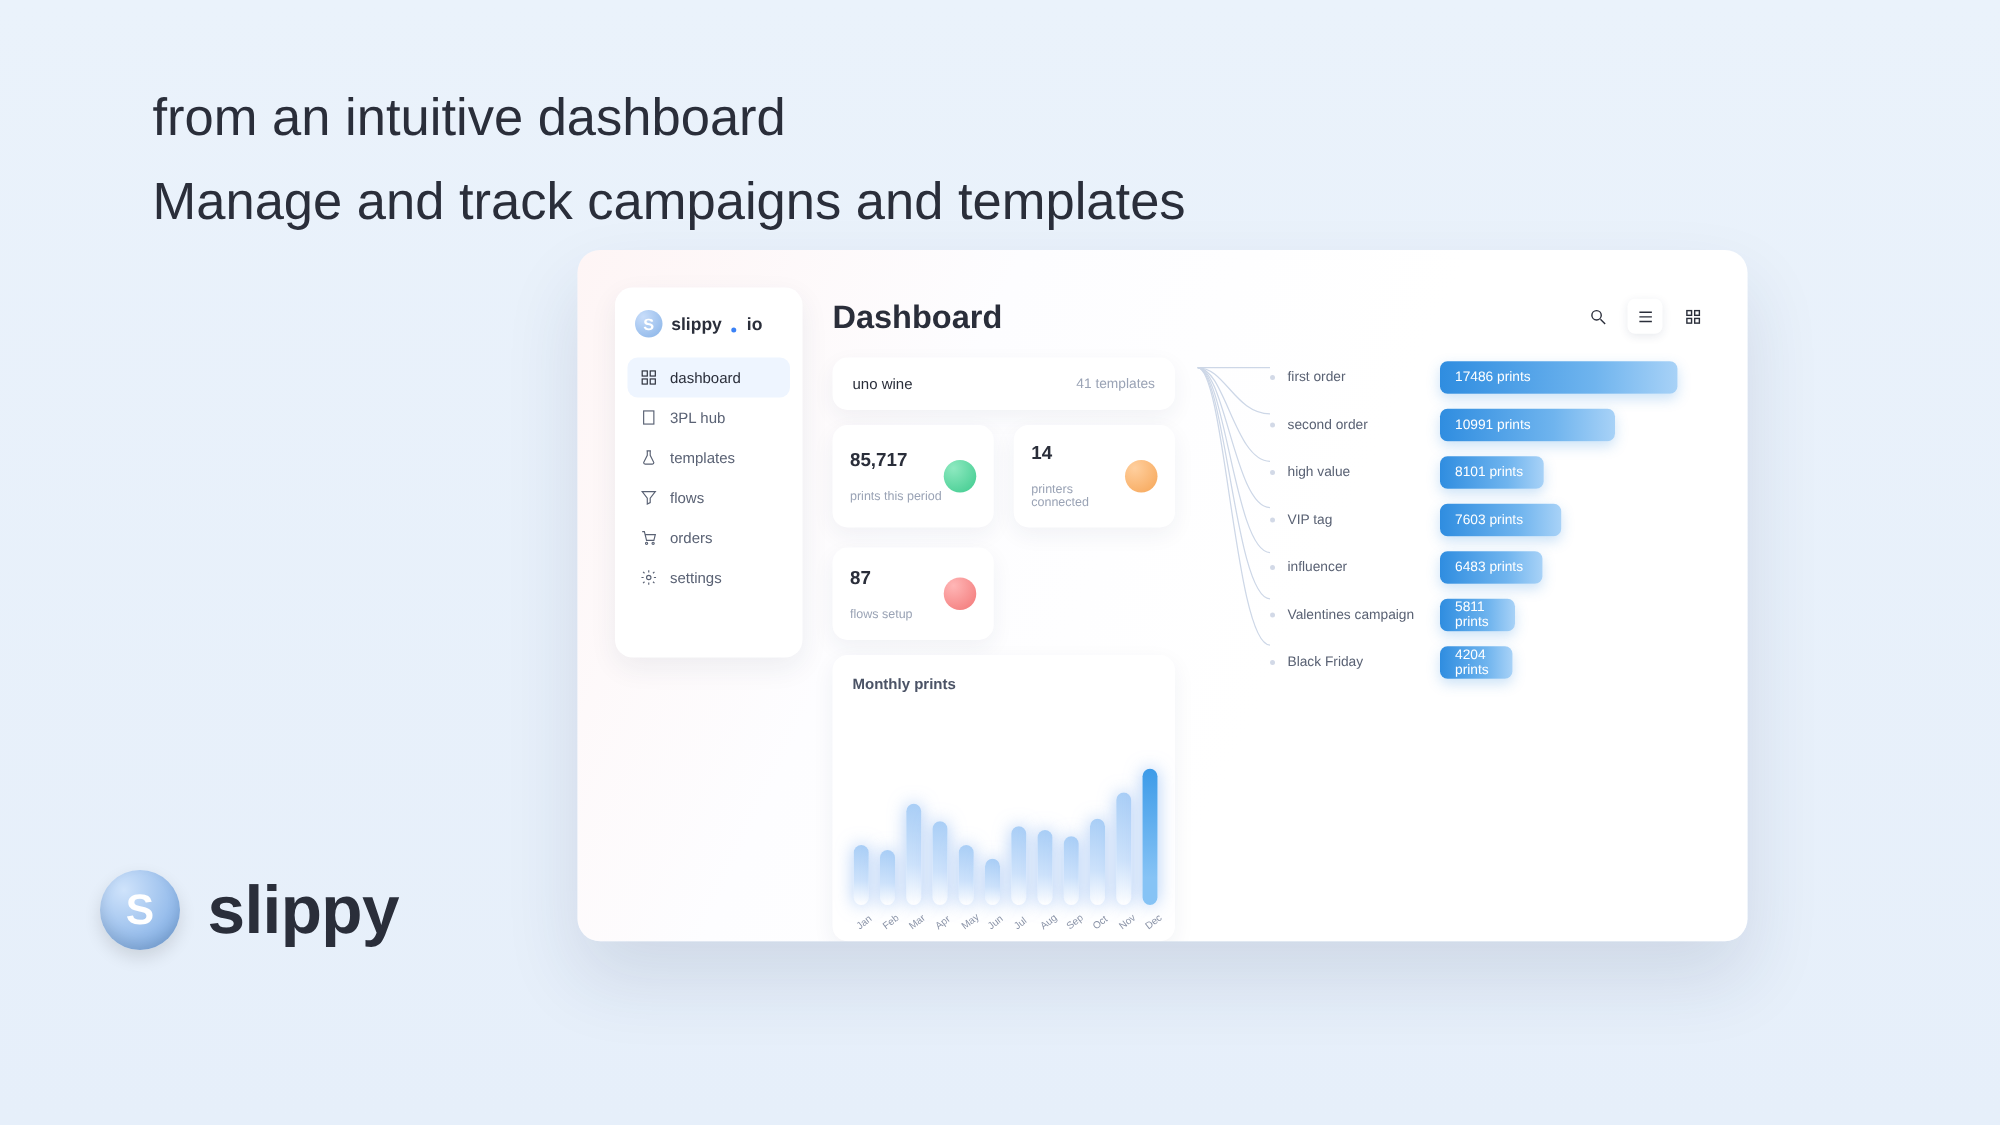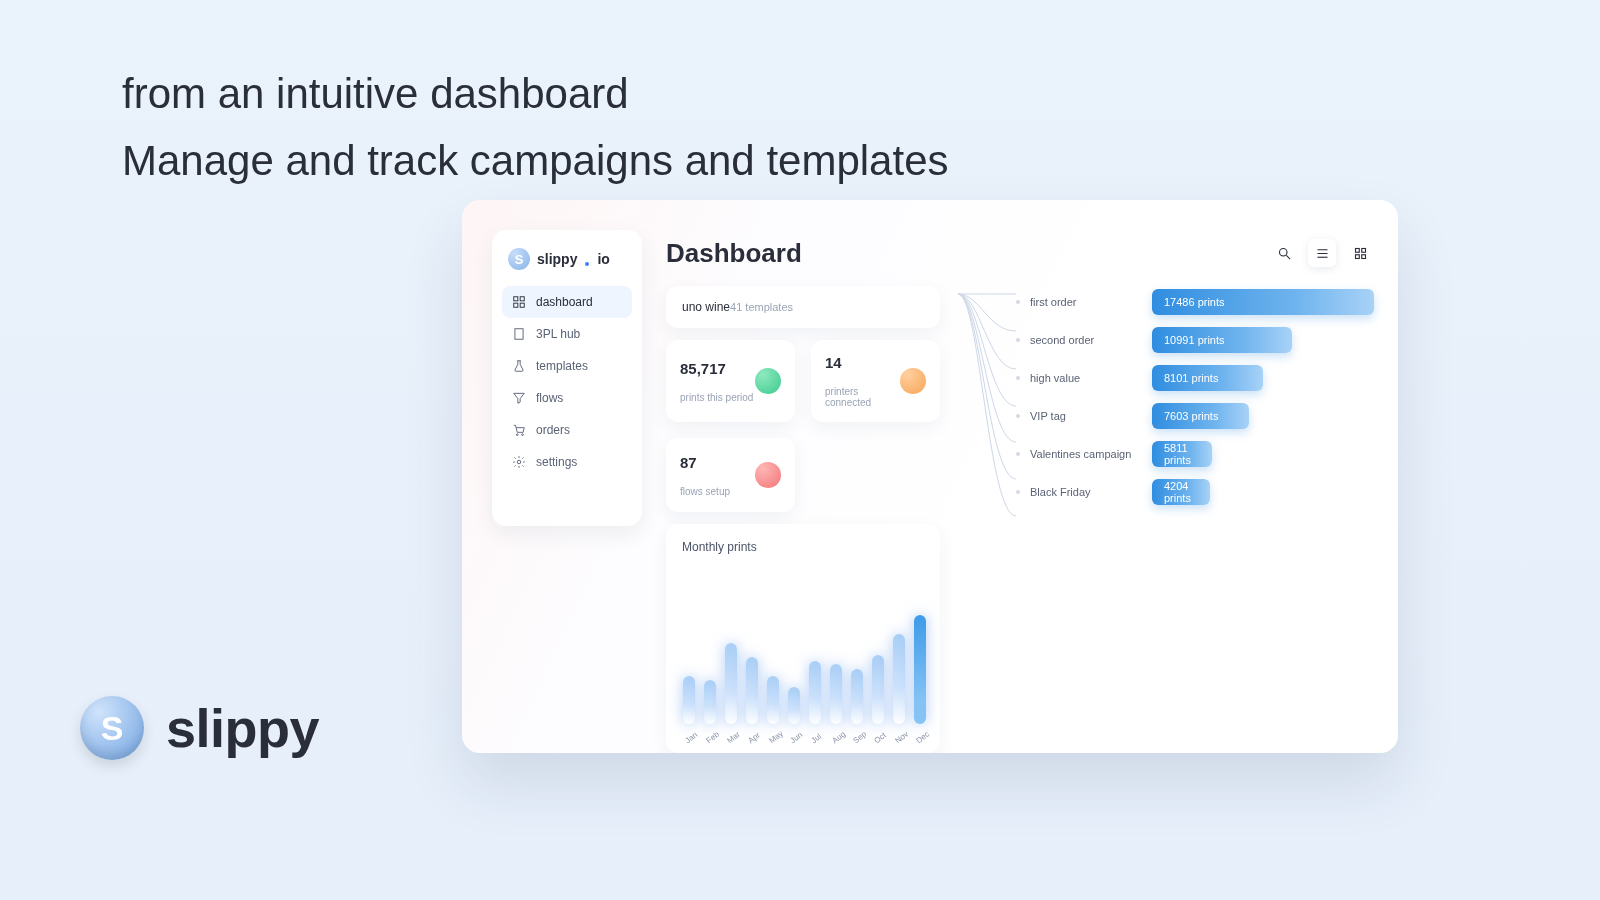--- a/index.html
+++ b/index.html
@@ -94,34 +94,34 @@
   .icon-btn.boxed { background:#fff; box-shadow:0 2px 8px rgba(30,50,90,.1);}
   .icon-btn svg { width:15px;height:15px;stroke:#2a2e3a;stroke-width:1.8;fill:none;}
 
   .content-row { display:flex; gap:18px; flex:1; }
   .left-col { width:274px; display:flex; flex-direction:column; gap:12px;}
   .card {
     background:#fff;border-radius:12px;
     box-shadow:0 6px 18px rgba(30,50,90,.06);
     padding:14px 16px;
   }
-  .header-card { display:flex; align-items:center; font-size:12px;}
+  .header-card { display:flex; justify-content:space-between; align-items:center; font-size:12px;gap:36px;}
   .header-card .sub { color:#9aa3b5; font-size:11px;}
   .stat-grid { display:grid; grid-template-columns:1fr 1fr; gap:16px;}
   .stat-card { display:flex; justify-content:space-between; align-items:center; padding:14px 14px; min-height:74px;}
   .stat-card .val { font-size:15px; font-weight:600; color:#2a2e3a;}
   .stat-card .lbl { font-size:10px; color:#9aa3b5; margin-top:15px;}
   .stat-icon { width:26px;height:26px;border-radius:50%;flex-shrink:0;}
   .sg { background: radial-gradient(circle at 30% 25%, #8ee9c0, #3dca8d);}
   .sb { background: radial-gradient(circle at 30% 25%, #b9c9ff, #7b8ef0);}
   .so { background: radial-gradient(circle at 30% 25%, #ffcf9e, #f6a556);}
   .sr { background: radial-gradient(circle at 30% 25%, #ffb6b6, #f27676);}
 
   .chart-card { padding:16px 16px 10px 16px; flex:1; display:flex; flex-direction:column;}
-  .chart-card .ctitle { font-size:12px; font-weight:400; color:#4b5366; margin-bottom:8px;}
+  .chart-card .ctitle { font-size:12px; font-weight:700; color:#4b5366; margin-bottom:8px;}
   .bars-wrap { flex:1; display:flex; align-items:flex-end; gap:7px; height:120px;}
   .bar-col { flex:1; display:flex; flex-direction:column; align-items:center; gap:4px;}
   .bar {
     width:12px; border-radius:7px;
     background: linear-gradient(180deg, #a9cef6 0%, #cde2fb 60%, rgba(205,226,251,0) 100%);
     box-shadow: 0 0 14px rgba(120,170,240,.6);
   }
   .bar.last { background: linear-gradient(180deg, #3d9be8 0%, #86c3f5 80%);}
   .mlabel { font-size:8px; color:#8a93a7; transform: rotate(-38deg); transform-origin: top; width:14px; margin-top:6px;}
 
@@ -332,36 +332,41 @@
             <path d="M0 8 C22 8 30 120 58 120"></path>
             <path d="M0 8 C22 8 30 156 58 156"></path>
             <path d="M0 8 C22 8 30 193 58 193"></path>
             <path d="M0 8 C22 8 30 230 58 230"></path>
           </g>
         </svg>
         <div class="tmpl-list" id="tmpl-mount">
             <div class="tmpl-row">
               <span class="dot"></span>
   <span class="name">first order</span>
-  <span class="pill" style="width:222px">17486 prints</span>
+  <span class="pill" style="width:190px">17486 prints</span>
             </div>
             <div class="tmpl-row">
               <span class="dot"></span>
   <span class="name">second order</span>
   <span class="pill" style="width:140px">10991 prints</span>
             </div>
             <div class="tmpl-row">
               <span class="dot"></span>
   <span class="name">high value</span>
-  <span class="pill" style="width:111px">8101 prints</span>
+  <span class="pill" style="width:83px">8101 prints</span>
             </div>
             <div class="tmpl-row">
               <span class="dot"></span>
   <span class="name">VIP tag</span>
   <span class="pill" style="width:97px">7603 prints</span>
+            </div>
+            <div class="tmpl-row">
+              <span class="dot"></span>
+  <span class="name">influencer</span>
+  <span class="pill" style="width:82px">6483 prints</span>
             </div>
             <div class="tmpl-row">
               <span class="dot"></span>
   <span class="name">Valentines campaign</span>
   <span class="pill" style="width:60px">5811 prints</span>
             </div>
             <div class="tmpl-row">
               <span class="dot"></span>
   <span class="name">Black Friday</span>
   <span class="pill" style="width:58px">4204 prints</span>

